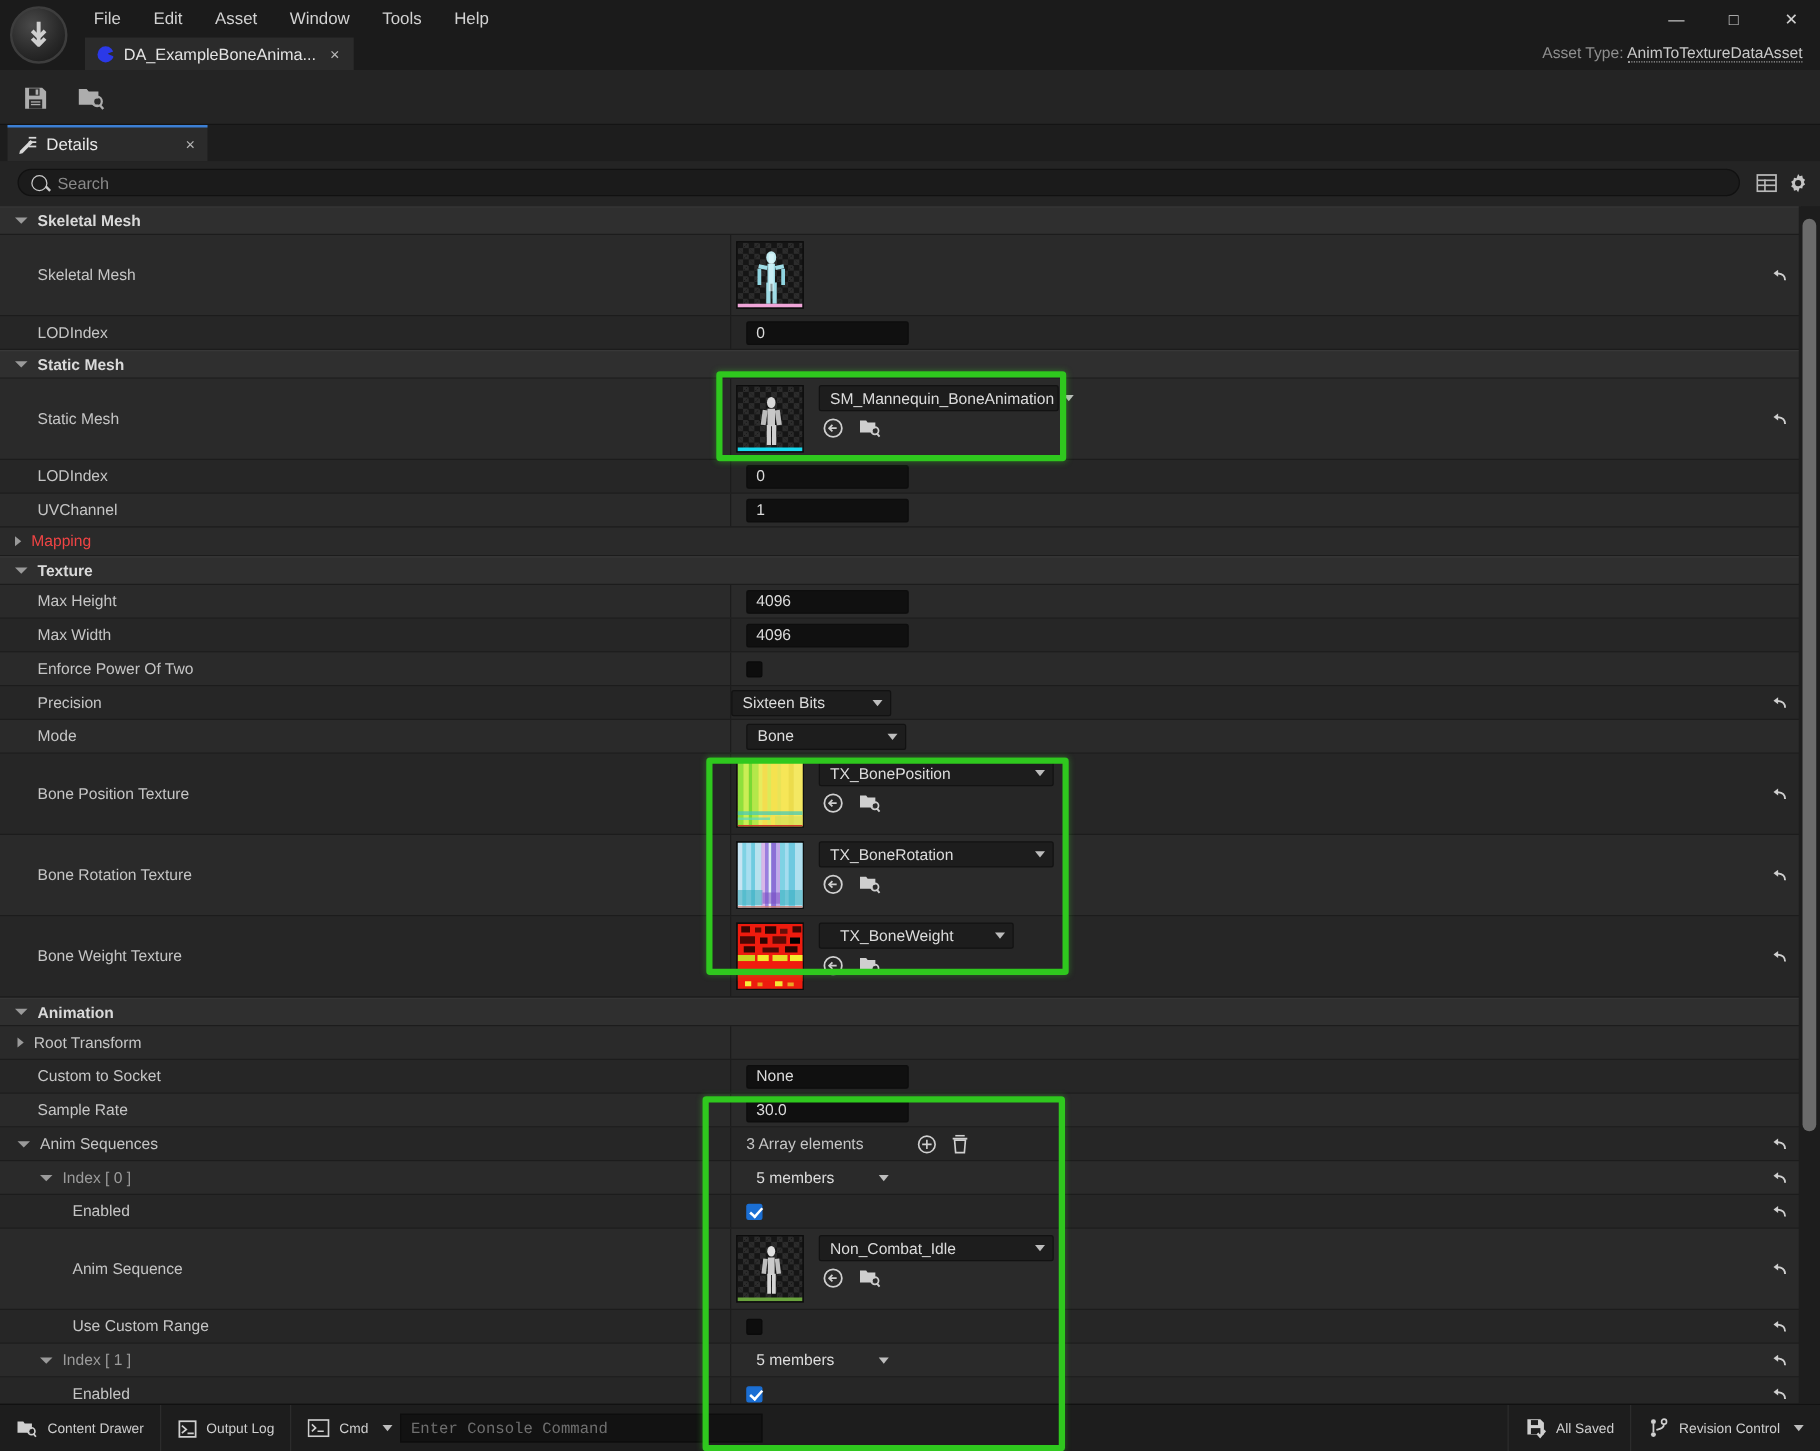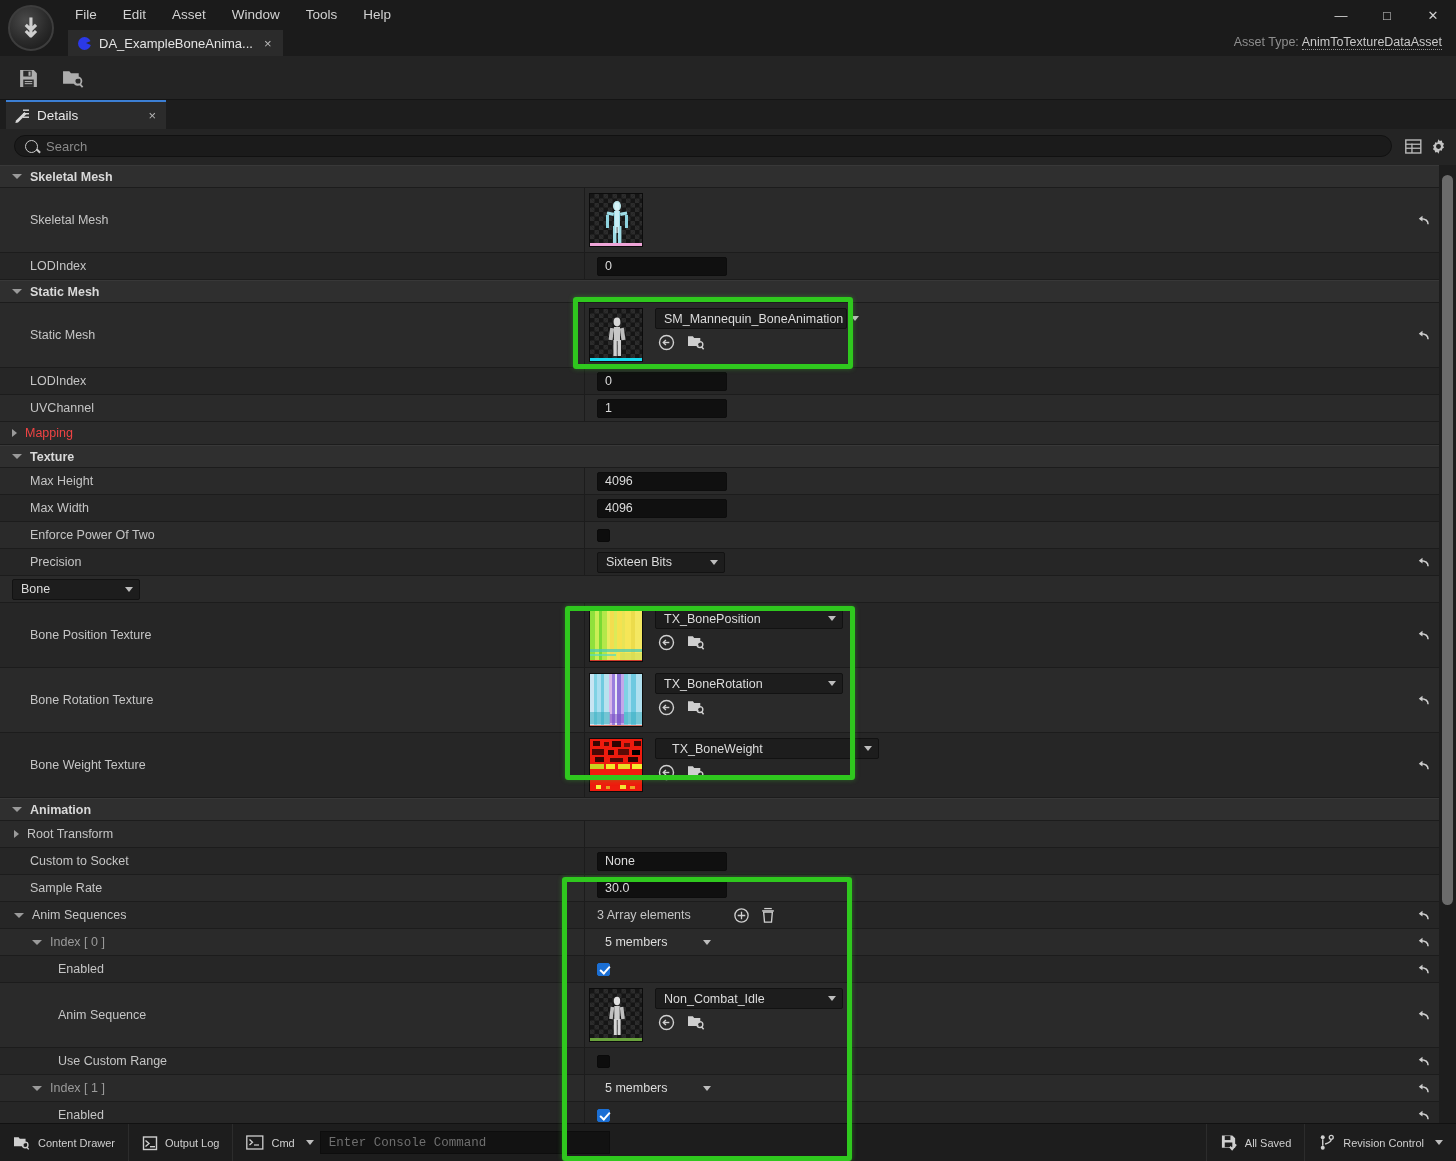--- a/index.html
+++ b/index.html
@@ -345,34 +345,35 @@
     <div class="row">
       <div class="lbl" style="padding-left:30px;">Enforce Power Of Two</div>
       <div class="val">
         <div class="chk" style="margin-left:12px;"></div>
       </div>
     </div>
 
     <div class="row alt">
       <div class="lbl" style="padding-left:30px;">Precision</div>
       <div class="val">
-        <div class="combo" style="margin-left:12px;width:128px;">
+        <div class="combo" style="width:128px;">
           <span>Sixteen Bits</span>
           <span class="chev"></span>
         </div>
         <span class="reset">
           <svg width="15" height="13" viewBox="0 0 16 14">
             <path d="M14 11c0-4-3-6-8-6" fill="none" stroke="#cfcfcf" stroke-width="1.6"></path>
             <path d="M8 2L4 5l4 3z" fill="#cfcfcf"></path>
           </svg>
         </span>
       </div>
     </div>
 
     <div class="row">
+      <div class="lbl" style="padding-left:30px;">Mode</div>
       <div class="val">
         <div class="combo" style="margin-left:12px;width:128px;">
           <span>Bone</span>
           <span class="chev"></span>
         </div>
       </div>
     </div>
 
     <div class="row alt" style="min-height:58px;">
       <div class="lbl" style="padding-left:30px;">Bone Position Texture</div>
@@ -516,21 +517,21 @@
               <rect x="28" y="25" width="12" height="5" fill="#e8dd25"></rect>
               <rect x="42" y="25" width="12" height="5" fill="#f5ec2e"></rect>
               <rect x="0" y="30" width="54" height="16" fill="#f01c0e"></rect>
               <rect x="6" y="46" width="5" height="4" fill="#f6ef3a"></rect>
               <rect x="16" y="47" width="4" height="3" fill="#e89c1e"></rect>
               <rect x="30" y="46" width="6" height="4" fill="#f4e633"></rect>
               <rect x="40" y="47" width="5" height="3" fill="#eda324"></rect>
             </svg>
           </div>
           <div class="awright">
-            <div class="combo" style="width:224px;padding-left:16px;">
+            <div class="combo" style="width:156px;padding-left:16px;">
               <span>TX_BoneWeight</span>
               <span class="chev"></span>
             </div>
             <div class="awicons">
               <span class="iconbtn">
                 <svg width="17" height="17" viewBox="0 0 18 18">
                   <circle cx="9" cy="9" r="7.4" fill="none" stroke="#cfcfcf" stroke-width="1.5"></circle>
                   <path d="M12 9H6.2" stroke="#cfcfcf" stroke-width="1.5"></path>
                   <path d="M8.4 6.3L5.6 9l2.8 2.7" fill="none" stroke="#cfcfcf" stroke-width="1.5"></path>
                 </svg>

